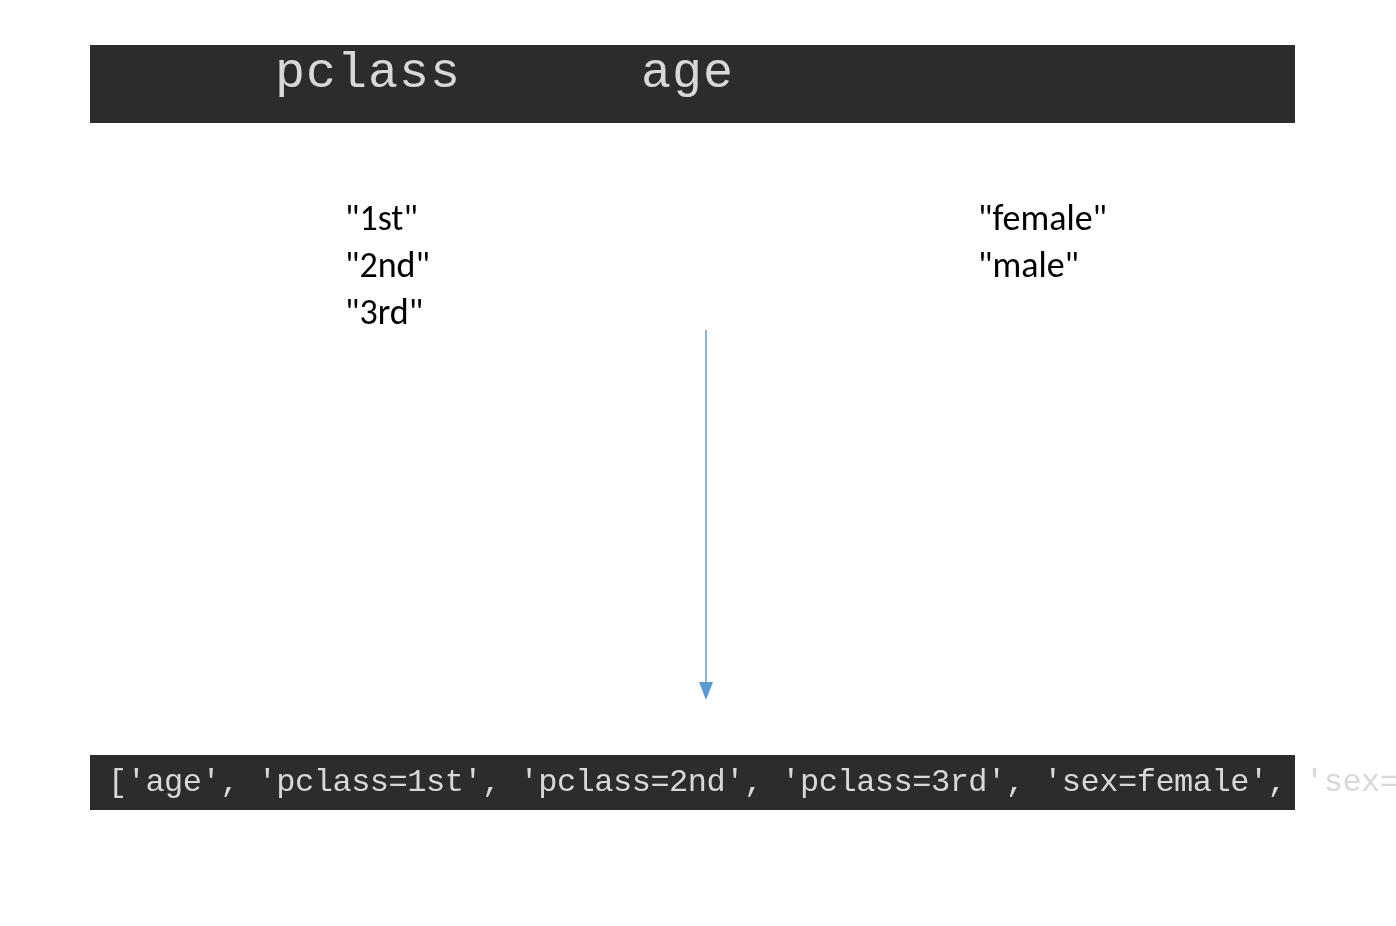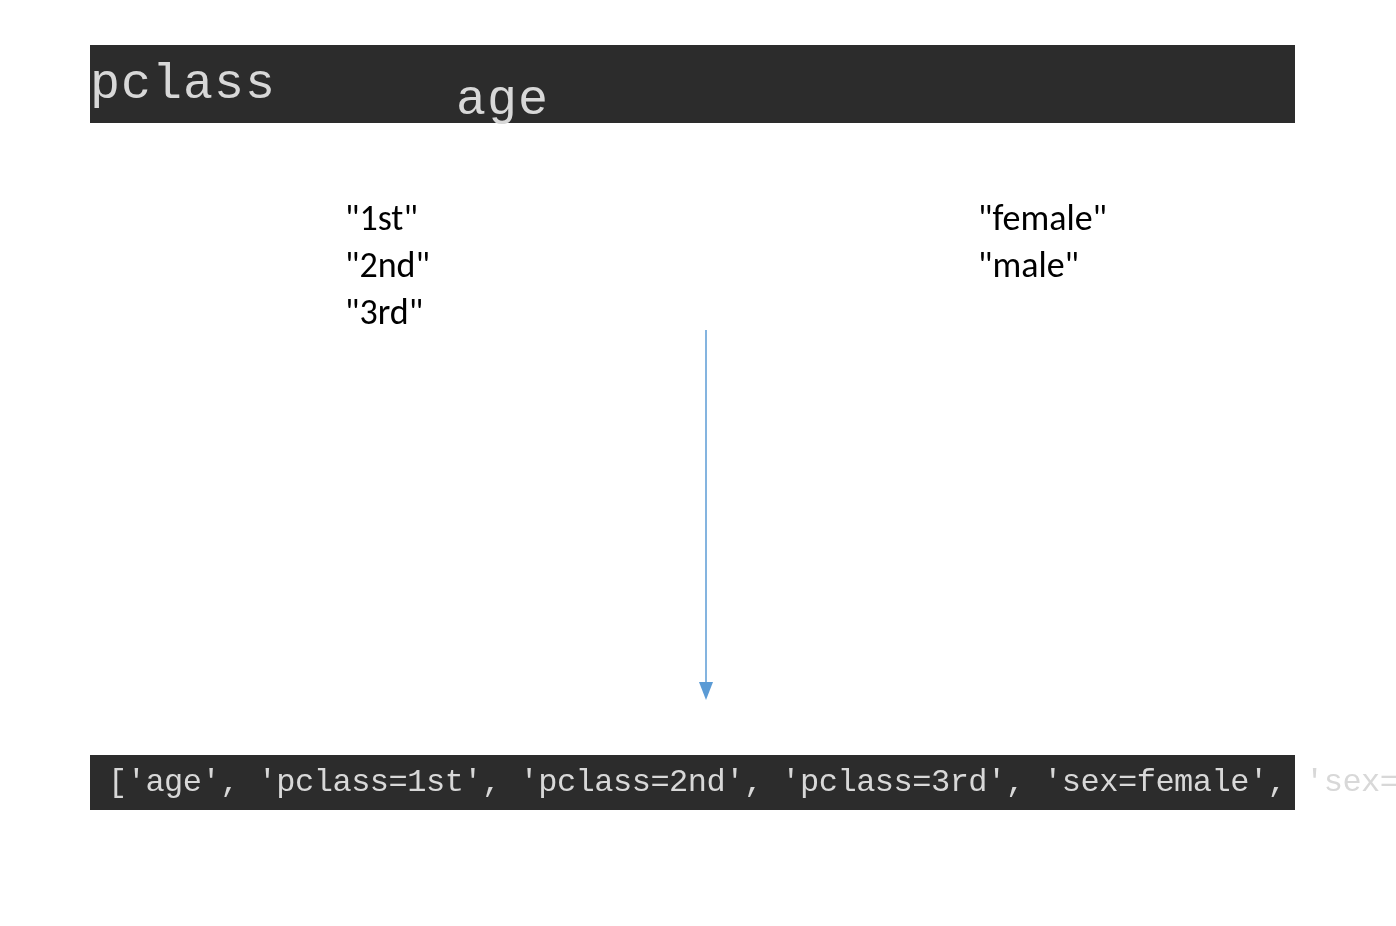--- a/index.html
+++ b/index.html
@@ -11,30 +11,31 @@
       position: relative;
     }
     .header-bar {
       position: absolute;
       top: 45px;
       left: 90px;
       width: 1205px;
       height: 78px;
       background: #2c2c2c;
       display: flex;
-      align-items: center;
+      align-items: flex-start;
+      padding-left: 185px;
     }
     .header-col {
       color: #d8d8d8;
       font-family: 'Courier New', monospace;
       font-size: 50px;
       letter-spacing: 1px;
     }
     .col-pclass { margin-right: 180px; }
-    .col-age { margin-right: 145px; margin-top: 32px; }
+    .col-age { margin-right: 145px; }
     .values-block {
       position: absolute;
       font-family: 'Calibri', Arial, sans-serif;
       font-size: 36px;
       color: #000;
       line-height: 1.3;
     }
     .pclass-values { top: 195px; left: 345px; }
     .sex-values { top: 195px; left: 978px; }
     .arrow-container {

